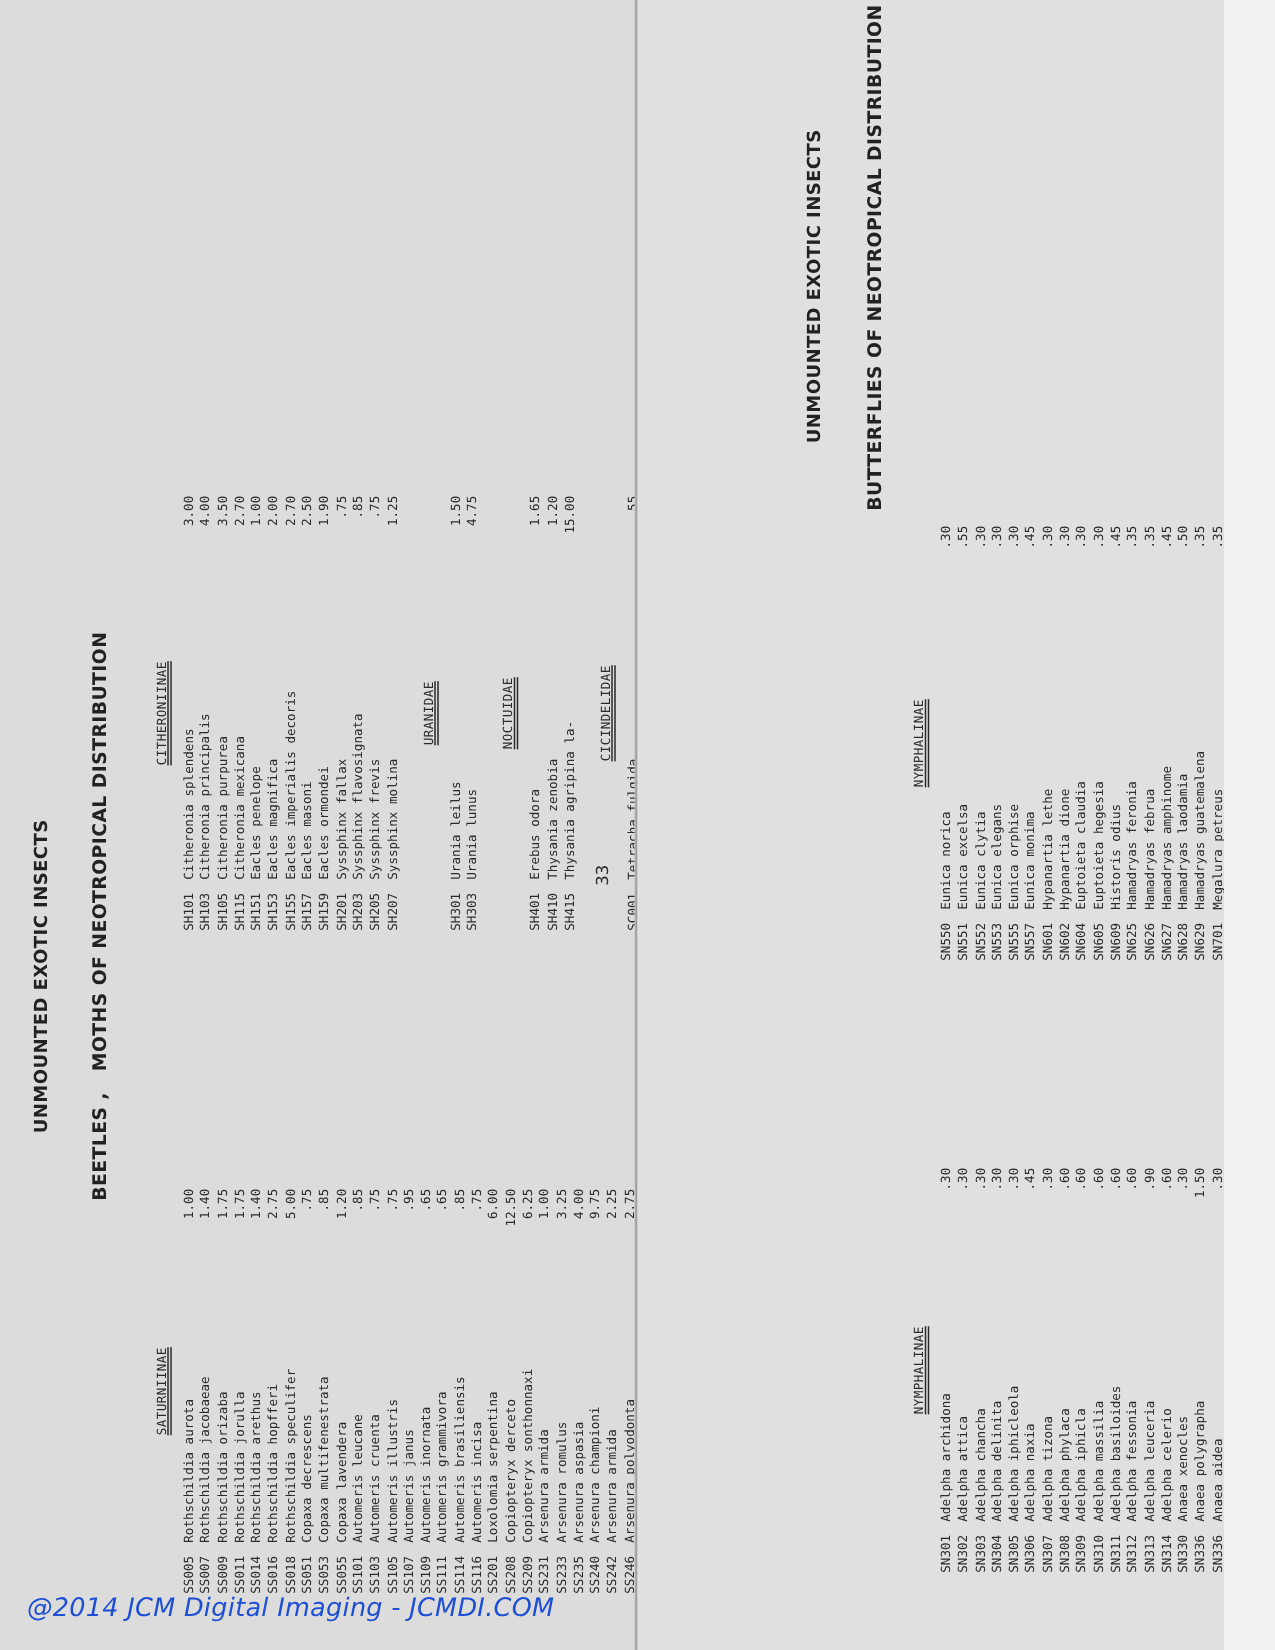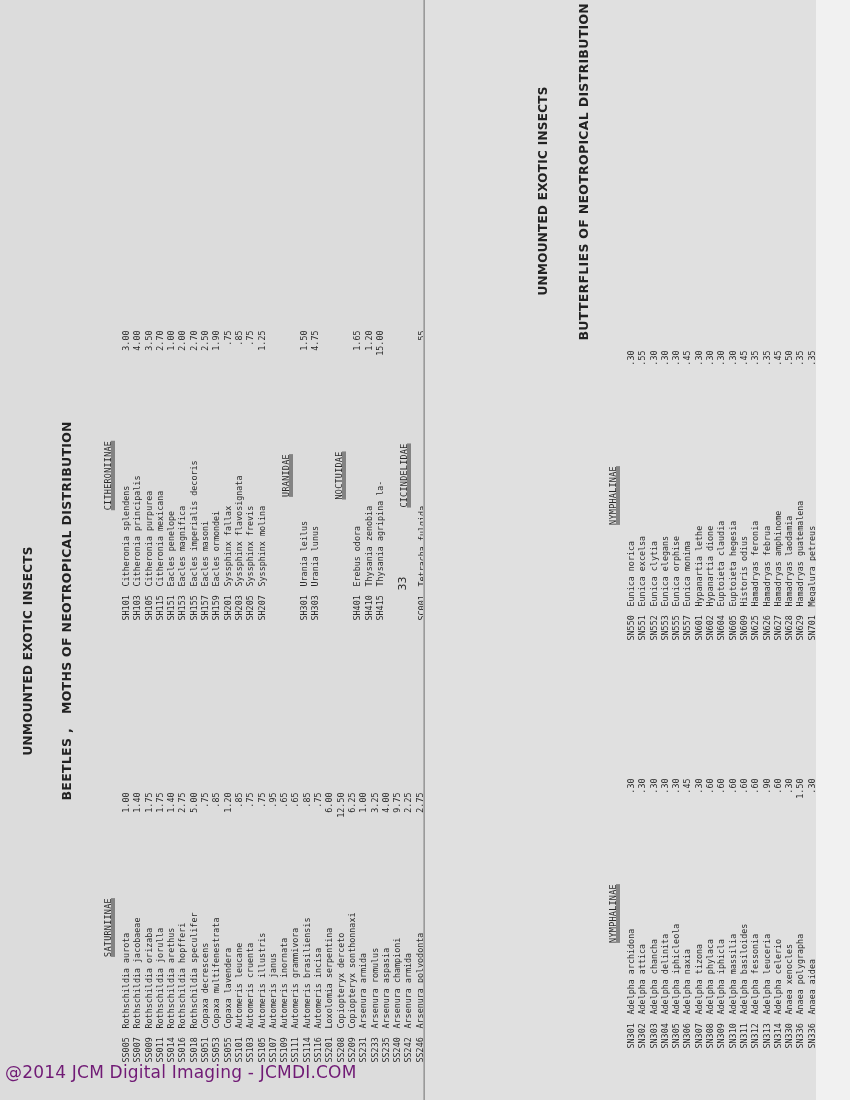--- a/index.html
+++ b/index.html
@@ -14,21 +14,21 @@
   .hdr.main{font-size:12px;}
   .hdr.sub{font-size:12.5px;}
   .pnum{position:absolute;font-size:11px;font-family:"DejaVu Sans","Liberation Sans",sans-serif;}
   .sec-title{font-size:8.4px;text-decoration:underline;text-decoration-style:double;text-align:center;letter-spacing:0.3px;margin:2px 0 8px 0;}
   .col{position:absolute;}
   .row{display:flex;font-size:8.4px;line-height:11.3px;white-space:nowrap;}
   .code{width:34px;flex:none;}
   .name{flex:1 1 auto;overflow:visible;}
   .price{width:32px;text-align:right;flex:none;}
   .group{margin-bottom:13px;}
-  .watermark{position:absolute;left:5px;bottom:18px;font-family:"DejaVu Sans","Liberation Sans",sans-serif;font-size:17px;color:#701a75;letter-spacing:0.2px;}
+  .watermark{position:absolute;left:18px;bottom:18px;font-family:"DejaVu Sans","Liberation Sans",sans-serif;font-style:italic;font-size:17px;color:#1d4ed8;letter-spacing:0.2px;}
 </style>
 </head>
 <body>
 
 <div class="half left">
   <div class="page">
     <div class="hdr main" style="left:345px;top:20px;">UNMOUNTED EXOTIC INSECTS</div>
     <div class="hdr sub" style="left:300px;top:58px;white-space:pre;">BEETLES ,   MOTHS OF NEOTROPICAL DISTRIBUTION</div>
     <div class="pnum" style="left:510px;top:395px;">33</div>
     <div class="col" id="p33c1" style="left:38px;top:100px;width:270px;">

